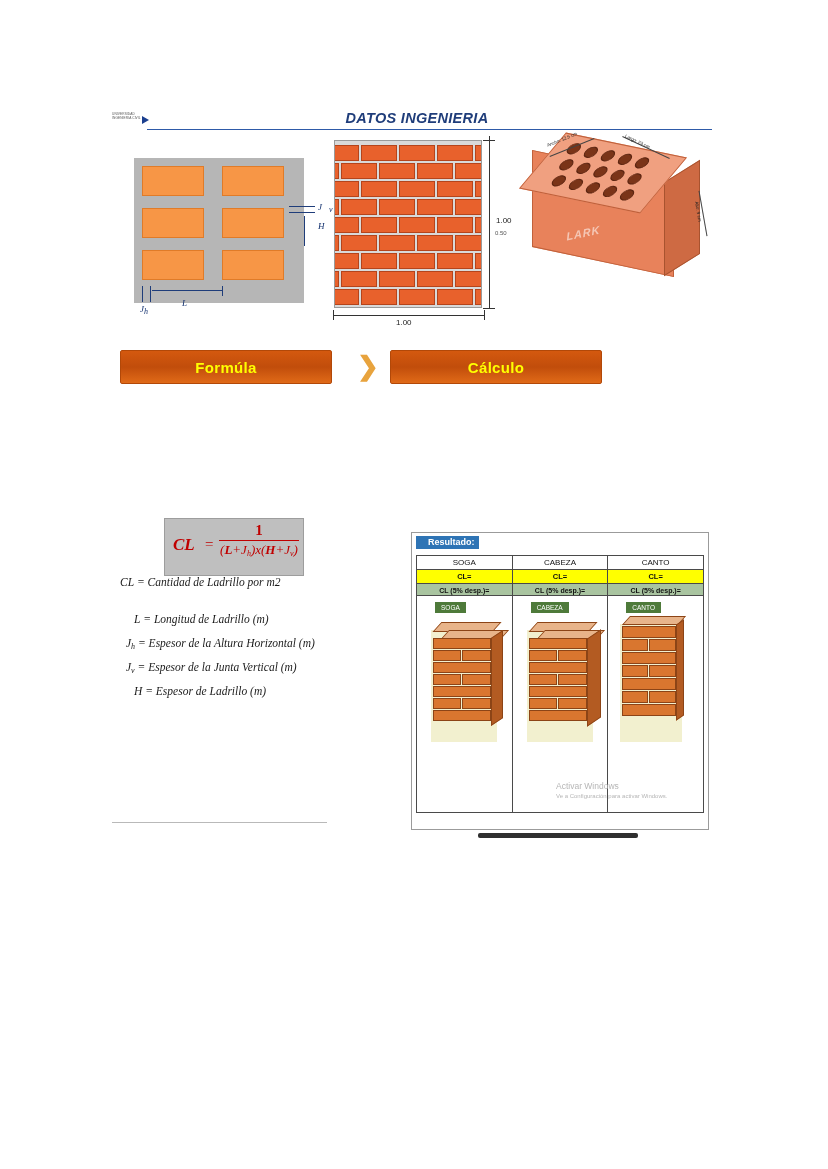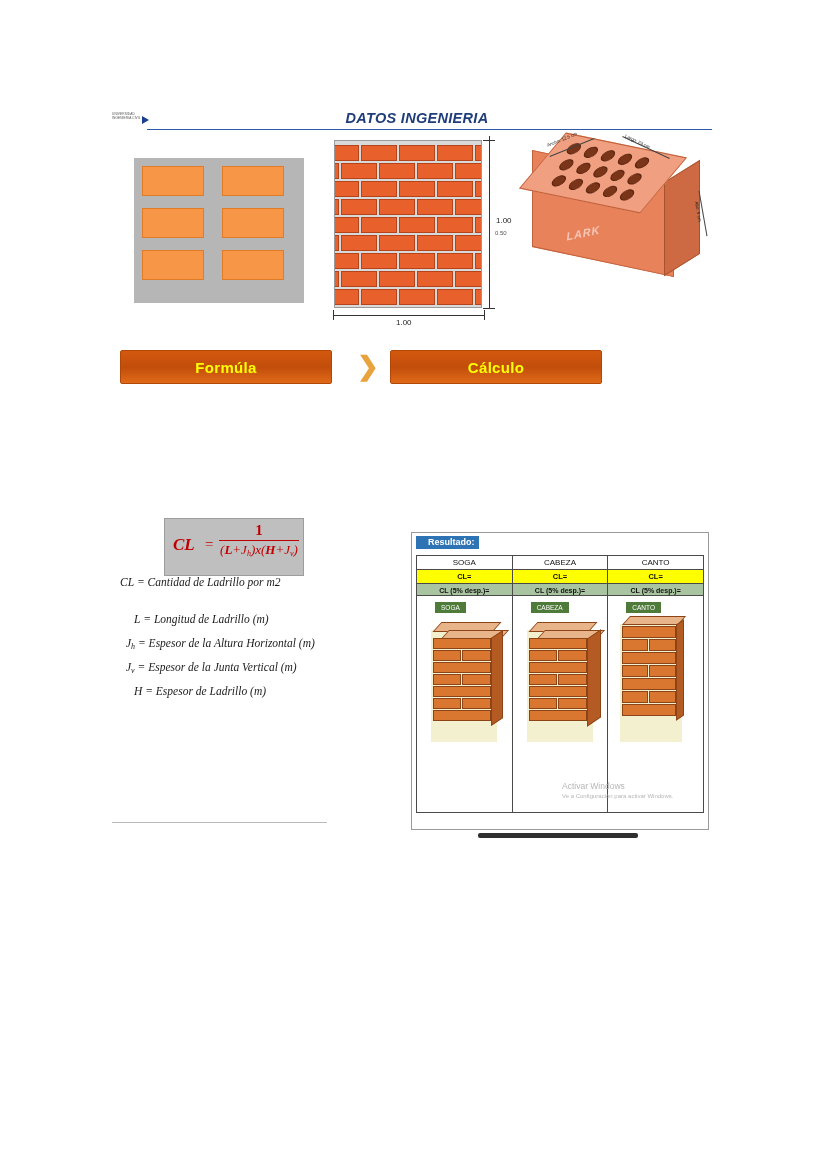--- a/index.html
+++ b/index.html
@@ -387,21 +387,21 @@
   .mb {
     position: absolute;
     background: #D9762F;
     border: 0.6px solid #8c4416;
     box-sizing: border-box;
   }
   .mb.top { background: #E8B48A; }
   .mb.side { background: #B35B22; }
   .activate {
     position: absolute;
-    left: 150px;
+    left: 144px;
     top: 248px;
     color: #b6b6b6;
     font-size: 8.5px;
   }
   .activate .sub2 { font-size: 6px; display: block; margin-top: 2px; }
   .scrollbar {
     position: absolute;
     left: 478px;
     top: 833px;
     width: 160px;
@@ -432,20 +432,37 @@
     <div class="title-rule"></div>
 
     <div class="fig-plan">
       <div class="brick" style="left:8px;  top:8px;  width:62px; height:30px;"></div>
       <div class="brick" style="left:88px; top:8px;  width:62px; height:30px;"></div>
       <div class="brick" style="left:8px;  top:50px; width:62px; height:30px;"></div>
       <div class="brick" style="left:88px; top:50px; width:62px; height:30px;"></div>
       <div class="brick" style="left:8px;  top:92px; width:62px; height:30px;"></div>
       <div class="brick" style="left:88px; top:92px; width:62px; height:30px;"></div>
 
+    </div>
+    <div class="fig-plan-labels">
+
+      <div class="dimline" style="left:155px; top:48px; width:26px; height:1px;"></div>
+      <div class="dimline" style="left:155px; top:54px; width:26px; height:1px;"></div>
+      <div class="lbl-it" style="left:184px; top:44px;">J<span class="sub" style="visibility:hidden">Jv</span><span class="sub">v</span></div>
+
+      <div class="dimline" style="left:170px; top:58px; width:1px; height:30px;"></div>
+      <div class="lbl-it" style="left:184px; top:63px;">H</div>
+
+      <div class="dimline" style="left:8px; top:128px; width:1px; height:16px;"></div>
+      <div class="dimline" style="left:16px; top:128px; width:1px; height:16px;"></div>
+      <div class="lbl-it" style="left:6px; top:146px;">J<span class="sub">h</span></div>
+
+      <div class="dimline" style="left:18px; top:132px; width:70px; height:1px;"></div>
+      <div class="dimline" style="left:88px; top:128px; width:1px; height:10px;"></div>
+      <div class="lbl-it" style="left:48px; top:140px;">L</div>
     </div>
 
     <div class="fig-wall">
       <div class="wb" style="left:-12px; top:4px;  width:36px; height:16px;"></div>
       <div class="wb" style="left:26px;  top:4px;  width:36px; height:16px;"></div>
       <div class="wb" style="left:64px;  top:4px;  width:36px; height:16px;"></div>
       <div class="wb" style="left:102px; top:4px;  width:36px; height:16px;"></div>
       <div class="wb" style="left:140px; top:4px;  width:36px; height:16px;"></div>
 
       <div class="wb" style="left:6px;   top:22px; width:36px; height:16px;"></div>

